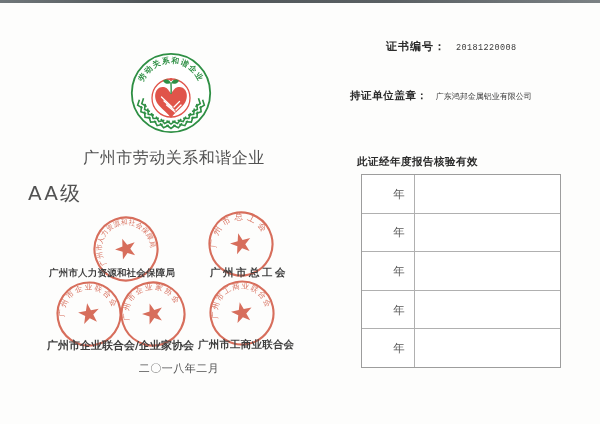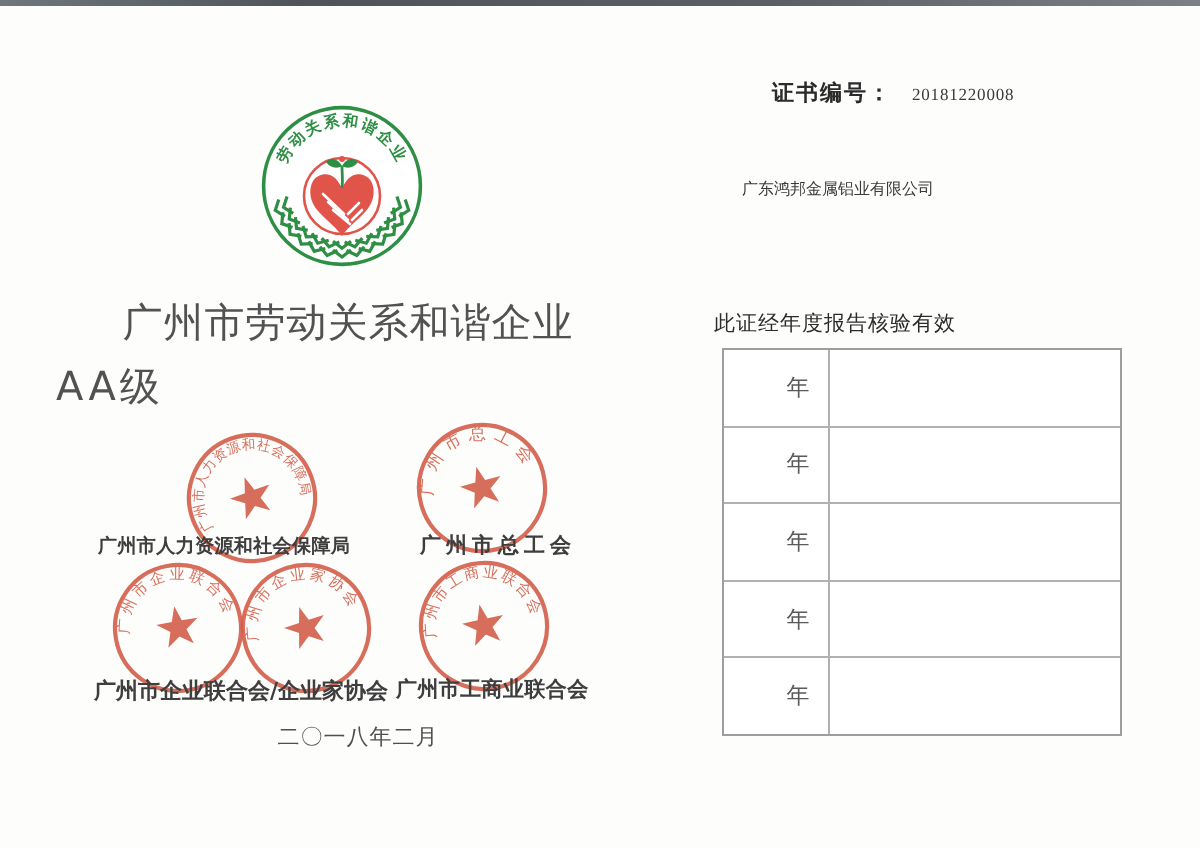--- a/index.html
+++ b/index.html
@@ -7,21 +7,21 @@
     width:600px;height:424px;position:relative;overflow:hidden;
     background:#fdfdfc;
     font-family:"DejaVu Sans","Liberation Sans",sans-serif;
     color:#3c3c3c;
   }
   .scan-edge{position:absolute;left:0;top:0;width:600px;height:3px;
     background:linear-gradient(to right,#70777a,#4e5457 25%,#5a6063 65%,#7b8184);}
   
   .emblem{position:absolute;left:130px;top:52px;width:82px;height:82px;}
   .title1{position:absolute;left:28px;top:148px;width:292px;text-align:center;
-    font-size:20px;font-weight:500;letter-spacing:.5px;color:#525252;}
+    font-size:16px;font-weight:500;letter-spacing:.5px;color:#525252;}
   .title2{position:absolute;left:28px;top:180px;width:292px;
     font-size:20px;font-weight:500;letter-spacing:2px;color:#525252;}
   .seal{position:absolute;width:70px;height:70px;opacity:.9;}
   .seal.s1{left:91px;top:214px;}
   .seal.s2{left:206px;top:209px;}
   .seal.s3{left:54px;top:279px;}
   .seal.s4{left:118px;top:279px;}
   .seal.s5{left:207px;top:278px;}
   .seal-label{position:absolute;font-weight:600;color:#3e3e3e;white-space:nowrap;}
   .sl1{left:49px;top:267px;font-size:9.5px;letter-spacing:.2px;}
@@ -29,25 +29,25 @@
   .sl3{left:47px;top:338px;font-size:11px;}
   .sl4{left:198px;top:338px;font-size:10.5px;letter-spacing:.2px;}
   .issue-date{position:absolute;left:33px;top:361px;width:292px;text-align:center;
     font-size:11px;font-weight:500;letter-spacing:.5px;color:#4f4f4f;}
   
   .field-row{position:absolute;display:flex;align-items:baseline;white-space:nowrap;}
   .cert-row{left:350px;top:39px;margin-left:36px;}
   .holder-row{left:350px;top:89px;}
   .field-label{font-size:11px;font-weight:bold;letter-spacing:1px;color:#2b2b2b;}
   .holder-row .field-label{font-size:10.5px;letter-spacing:.6px;}
-  .field-value{font-family:Liberation Serif, serif;color:#3a3a3a;text-align:center;}
+  .field-value{font-family:Liberation Mono, monospace;color:#3a3a3a;text-align:center;}
   .cert-no{font-size:8.5px;letter-spacing:.4px;margin-left:10px;}
-  .holder-name{font-size:8px;margin-left:21px;}
+  .holder-name{font-size:8px;margin-left:8px;}
   .verify-heading{position:absolute;left:357px;top:155px;font-size:10.5px;
-    font-weight:normal;letter-spacing:.5px;color:#2b2b2b;text-align:right;}
+    font-weight:bold;letter-spacing:.5px;color:#2b2b2b;text-align:right;}
   .vtable{position:absolute;left:361px;top:174px;width:198px;height:192px;
     border:1px solid #9d9d9d;display:flex;flex-direction:column;background:#fff;}
   .vrow{flex:1;display:flex;border-top:1px solid #b0b0b0;}
   .vrow:first-child{border-top:none;}
   .vyear{width:52px;border-right:1px solid #b0b0b0;position:relative;}
   .vyear span{position:absolute;left:37px;top:50%;transform:translate(-50%,-50%);
     font-size:11.5px;color:#5a5a5a;}
   .vval{flex:1;}
 </style>
 </head>
@@ -168,20 +168,21 @@
 <div class="seal-label sl3">广州市企业联合会/企业家协会</div>
 <div class="seal-label sl4">广州市工商业联合会</div>
 
 <div class="issue-date">二〇一八年二月</div>
 
 <div class="field-row cert-row">
   <span class="field-label">证书编号：</span>
   <span class="field-value cert-no">20181220008</span>
 </div>
 <div class="field-row holder-row">
+  <span class="field-label">持证单位盖章：</span>
   <span class="field-value holder-name">广东鸿邦金属铝业有限公司</span>
 </div>
 
 <div class="verify-heading">此证经年度报告核验有效</div>
 
 <div class="vtable">
   <div class="vrow">
     <div class="vyear">
         <span>年</span>
       </div>

